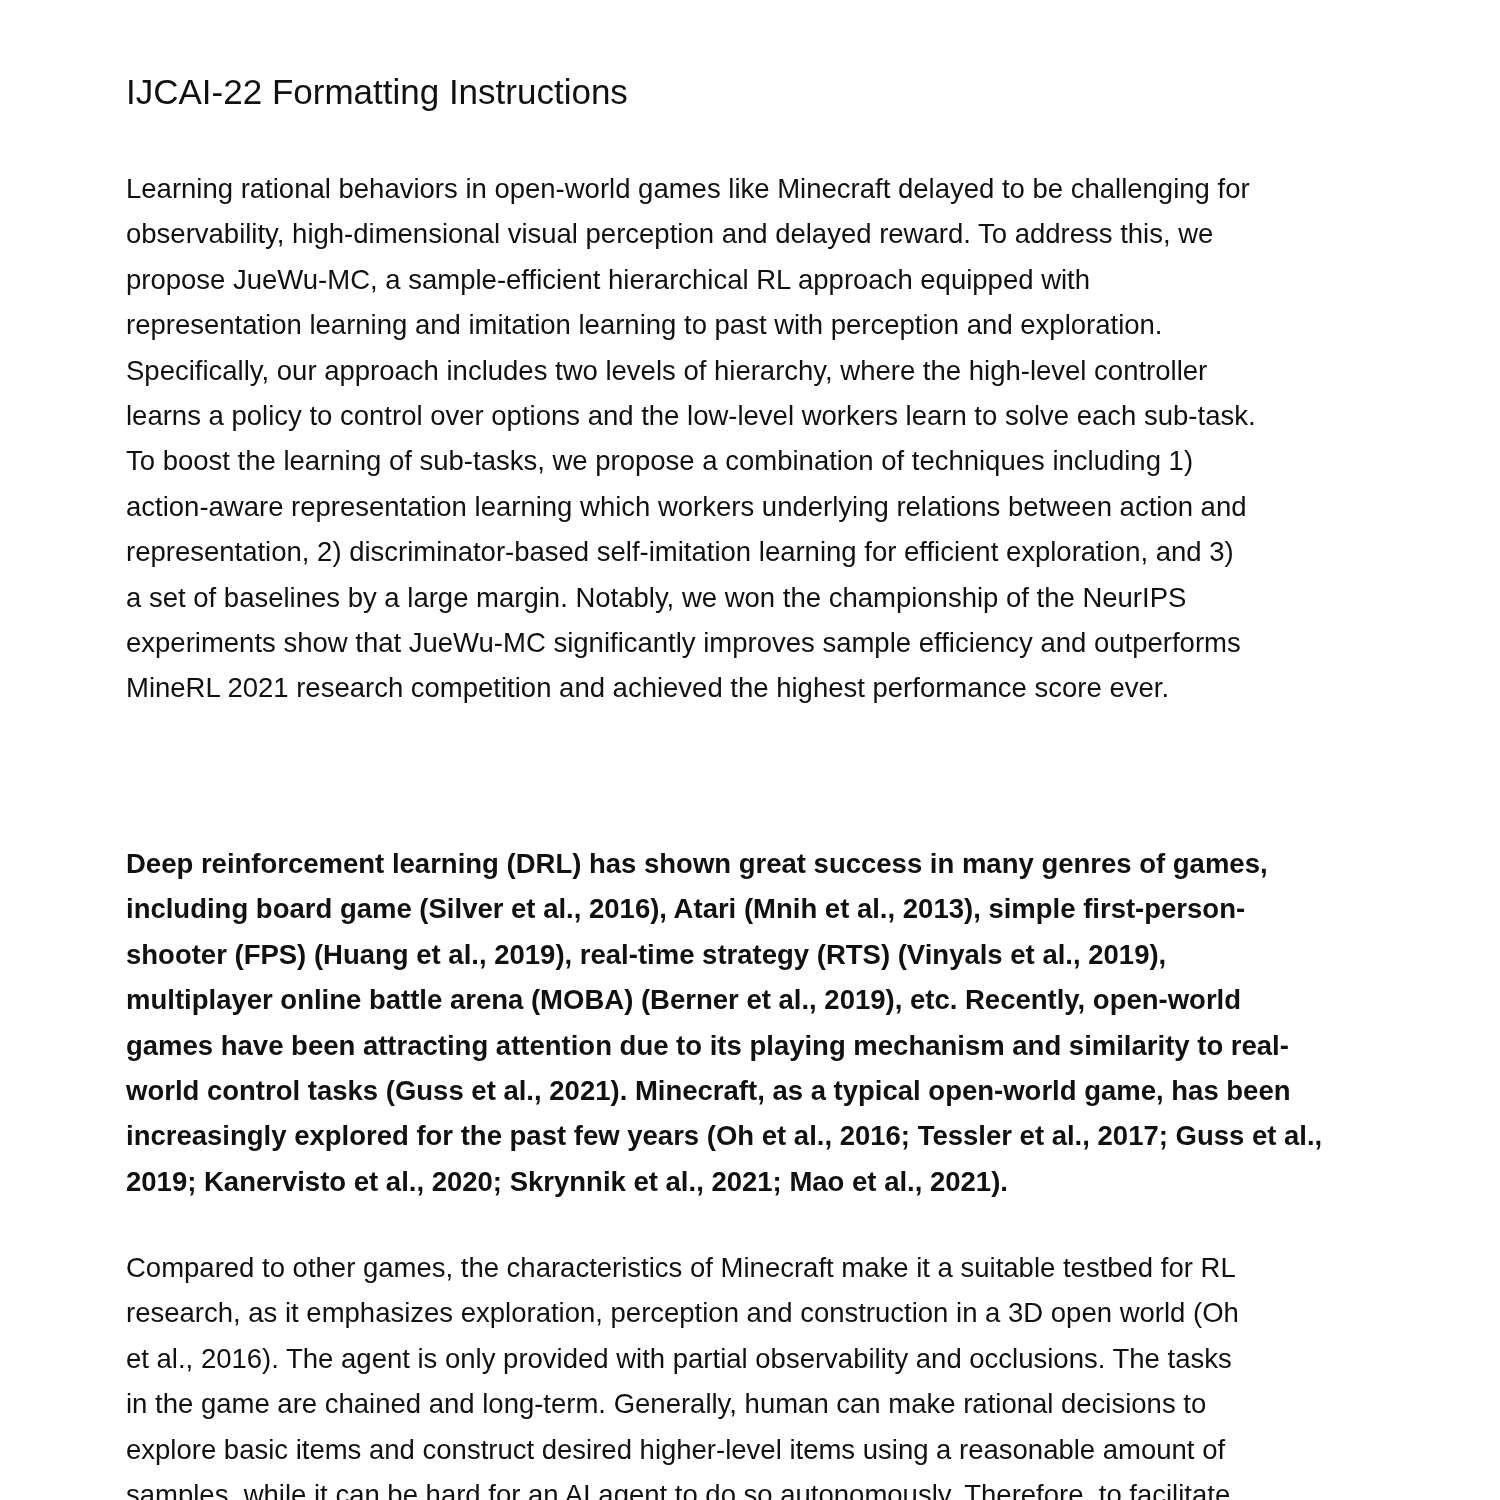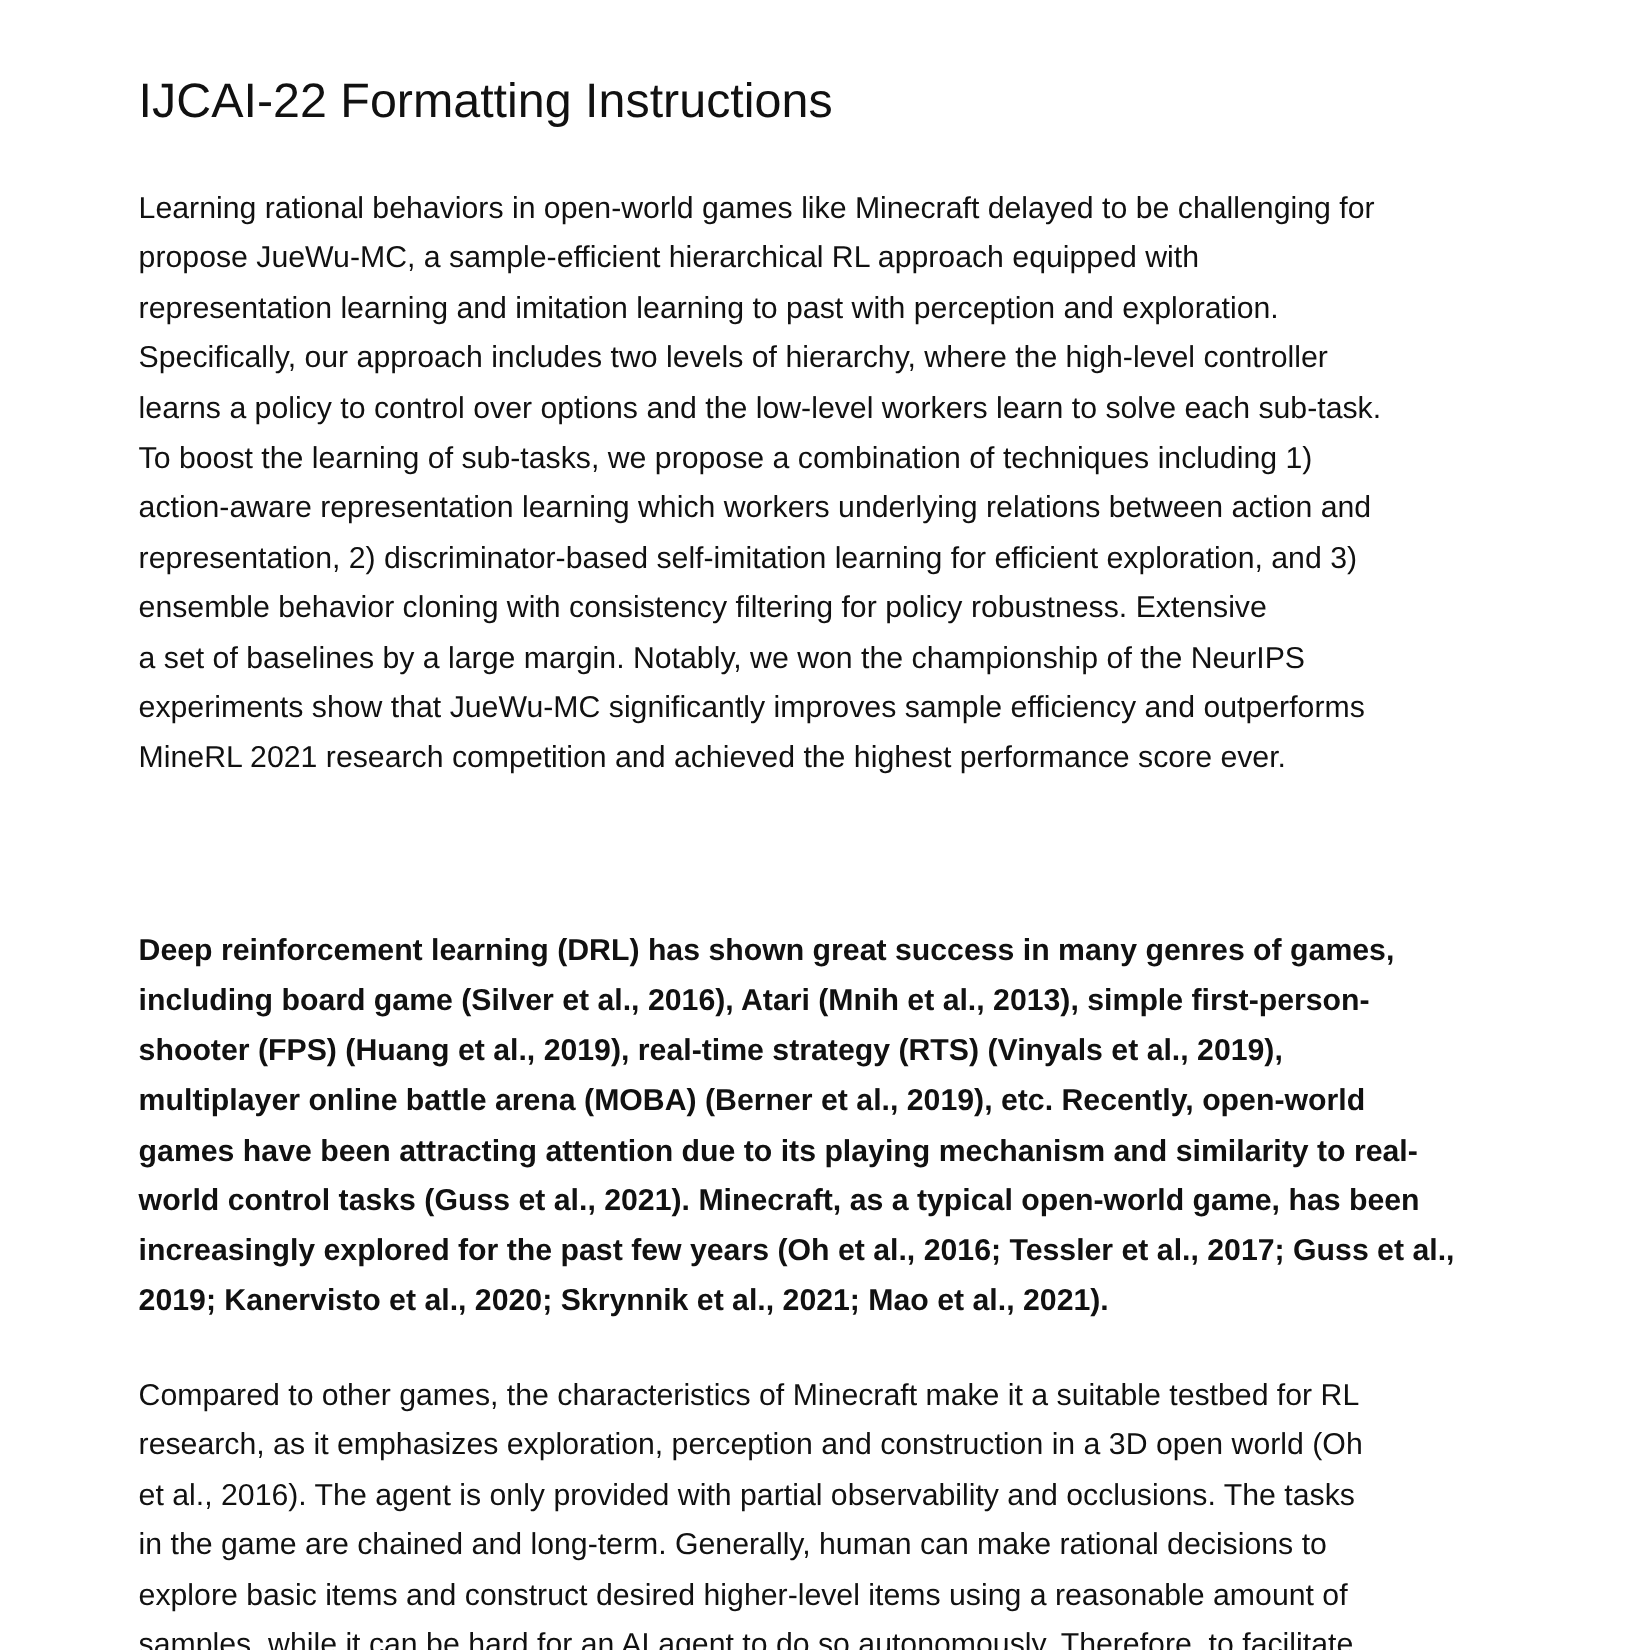--- a/index.html
+++ b/index.html
@@ -19,21 +19,21 @@
       position: absolute;
       left: 126px;
       top: 0;
       width: 1260px;
     }
     .title {
       position: absolute;
       left: 0;
       top: 66px;
       margin: 0;
-      font-size: 44px;
+      font-size: 35px;
       font-weight: normal;
       line-height: 52px;
       white-space: nowrap;
       color: #111111;
     }
     .para {
       position: absolute;
       left: 0;
       margin: 0;
       font-size: 27.5px;
@@ -48,28 +48,28 @@
     #para-2 { top: 1245px; }
   </style>
 </head>
 <body>
 
 <div class="page">
   <h1 class="title">IJCAI-22 Formatting Instructions</h1>
 
   <p class="para" id="para-0">
       <span class="line">Learning rational behaviors in open-world games like Minecraft delayed to be challenging for</span>
+      <span class="line">observability, high-dimensional visual perception and delayed reward. To address this, we</span>
       <span class="line">propose JueWu-MC, a sample-efficient hierarchical RL approach equipped with</span>
       <span class="line">representation learning and imitation learning to past with perception and exploration.</span>
       <span class="line">Specifically, our approach includes two levels of hierarchy, where the high-level controller</span>
       <span class="line">learns a policy to control over options and the low-level workers learn to solve each sub-task.</span>
       <span class="line">To boost the learning of sub-tasks, we propose a combination of techniques including 1)</span>
       <span class="line">action-aware representation learning which workers underlying relations between action and</span>
       <span class="line">representation, 2) discriminator-based self-imitation learning for efficient exploration, and 3)</span>
-      <span class="line">ensemble behavior cloning with consistency filtering for policy robustness. Extensive</span>
       <span class="line">a set of baselines by a large margin. Notably, we won the championship of the NeurIPS</span>
       <span class="line">experiments show that JueWu-MC significantly improves sample efficiency and outperforms</span>
       <span class="line">MineRL 2021 research competition and achieved the highest performance score ever.</span>
     </p>
   <p class="para" id="para-1">
       <span class="line">Deep reinforcement learning (DRL) has shown great success in many genres of games,</span>
       <span class="line">including board game (Silver et al., 2016), Atari (Mnih et al., 2013), simple first-person-</span>
       <span class="line">shooter (FPS) (Huang et al., 2019), real-time strategy (RTS) (Vinyals et al., 2019),</span>
       <span class="line">multiplayer online battle arena (MOBA) (Berner et al., 2019), etc. Recently, open-world</span>
       <span class="line">games have been attracting attention due to its playing mechanism and similarity to real-</span>

